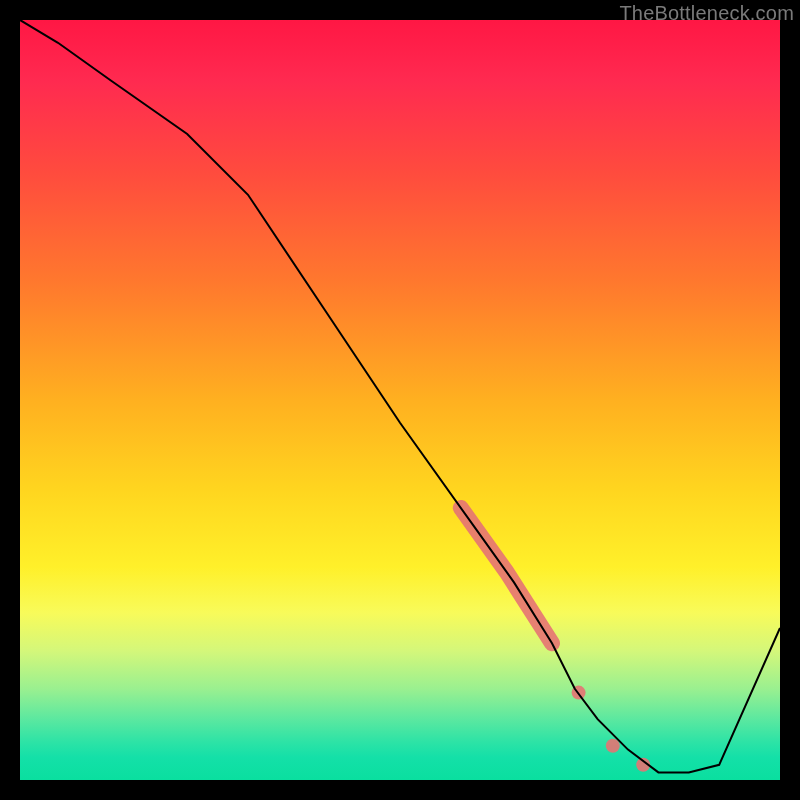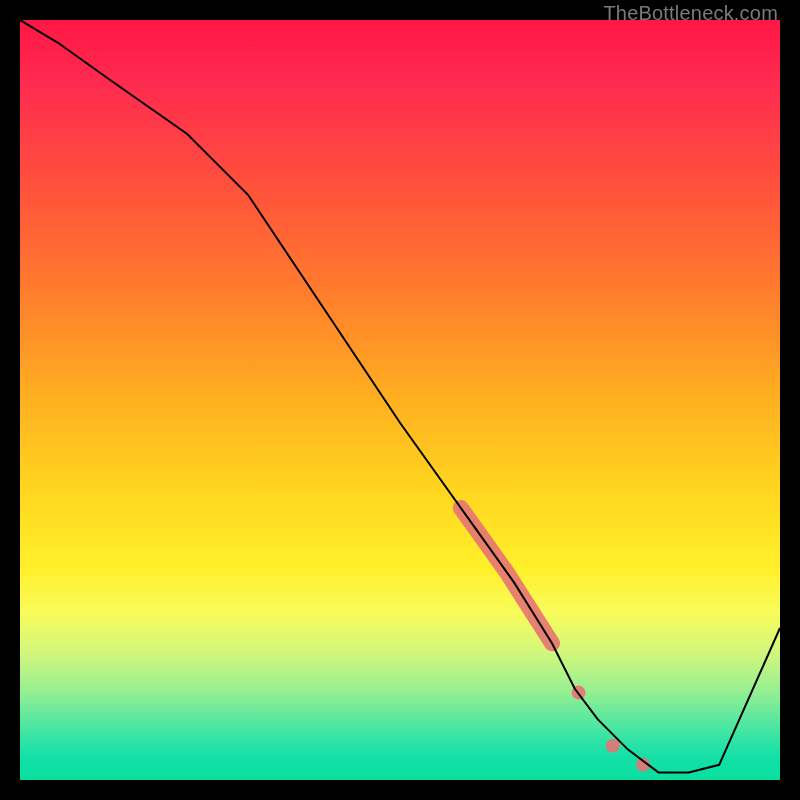--- a/index.html
+++ b/index.html
@@ -57,21 +57,21 @@
     stroke-linecap: round;
     opacity: 0.9;
   }
   .highlight-dot {
     fill: #e57373;
     opacity: 0.9;
   }
   .watermark {
     position: absolute;
     top: 2px;
-    right: 22px;
+    right: 6px;
     font-family: Arial, Helvetica, sans-serif;
     font-size: 20px;
     color: #7a7a7a;
     letter-spacing: 0.2px;
     font-weight: 500;
   }
 </style>
 </head>
 <body>
 

